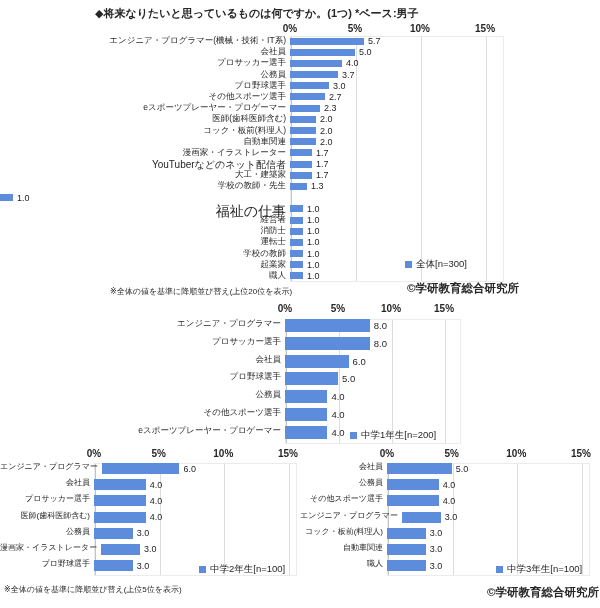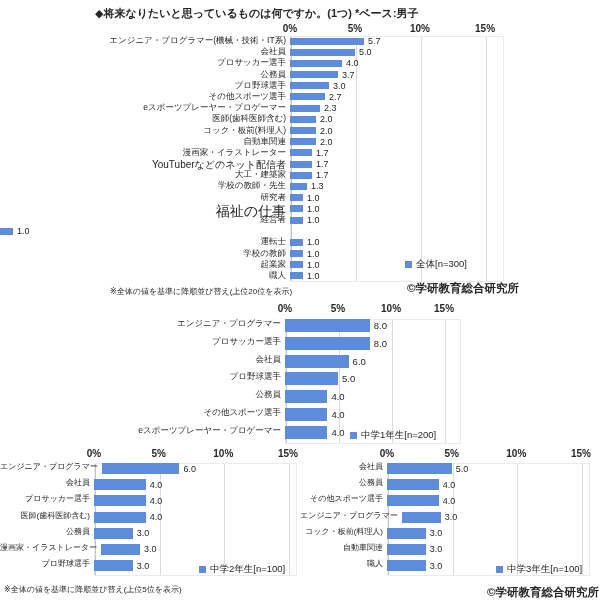--- a/index.html
+++ b/index.html
@@ -136,41 +136,41 @@
             </div>
           </div>
           <div class="row" style="height: 11.2px;">
             <div class="lbl" style="flex: 0 0 290px; font-size: 8.5px;">学校の教師・先生</div>
             <div class="barcell" style="width: 214px;">
               <div class="bar" style="width: 16.9016px; height: 7px; background: rgb(94, 140, 220);"></div>
               <span class="val" style="font-size: 9px;">1.3</span>
             </div>
           </div>
           <div class="row" style="height: 11.2px;">
-            <div class="lbl" style="flex: 0 0 290px; font-size: 8.5px;">研究者</div>
             <div class="barcell" style="width: 214px;">
               <div class="bar" style="width: 13.0012px; height: 7px; background: rgb(94, 140, 220);"></div>
               <span class="val" style="font-size: 9px;">1.0</span>
             </div>
           </div>
           <div class="row" style="height: 11.2px;">
             <div class="lbl" style="flex: 0 0 290px; font-size: 14px;">福祉の仕事</div>
             <div class="barcell" style="width: 214px;">
               <div class="bar" style="width: 13.0012px; height: 7px; background: rgb(94, 140, 220);"></div>
               <span class="val" style="font-size: 9px;">1.0</span>
             </div>
           </div>
           <div class="row" style="height: 11.2px;">
             <div class="lbl" style="flex: 0 0 290px; font-size: 8.5px;">経営者</div>
             <div class="barcell" style="width: 214px;">
               <div class="bar" style="width: 13.0012px; height: 7px; background: rgb(94, 140, 220);"></div>
               <span class="val" style="font-size: 9px;">1.0</span>
             </div>
           </div>
           <div class="row" style="height: 11.2px;">
+            <div class="lbl" style="flex: 0 0 290px; font-size: 8.5px;">消防士</div>
             <div class="barcell" style="width: 214px;">
               <div class="bar" style="width: 13.0012px; height: 7px; background: rgb(94, 140, 220);"></div>
               <span class="val" style="font-size: 9px;">1.0</span>
             </div>
           </div>
           <div class="row" style="height: 11.2px;">
             <div class="lbl" style="flex: 0 0 290px; font-size: 8.5px;">運転士</div>
             <div class="barcell" style="width: 214px;">
               <div class="bar" style="width: 13.0012px; height: 7px; background: rgb(94, 140, 220);"></div>
               <span class="val" style="font-size: 9px;">1.0</span>

